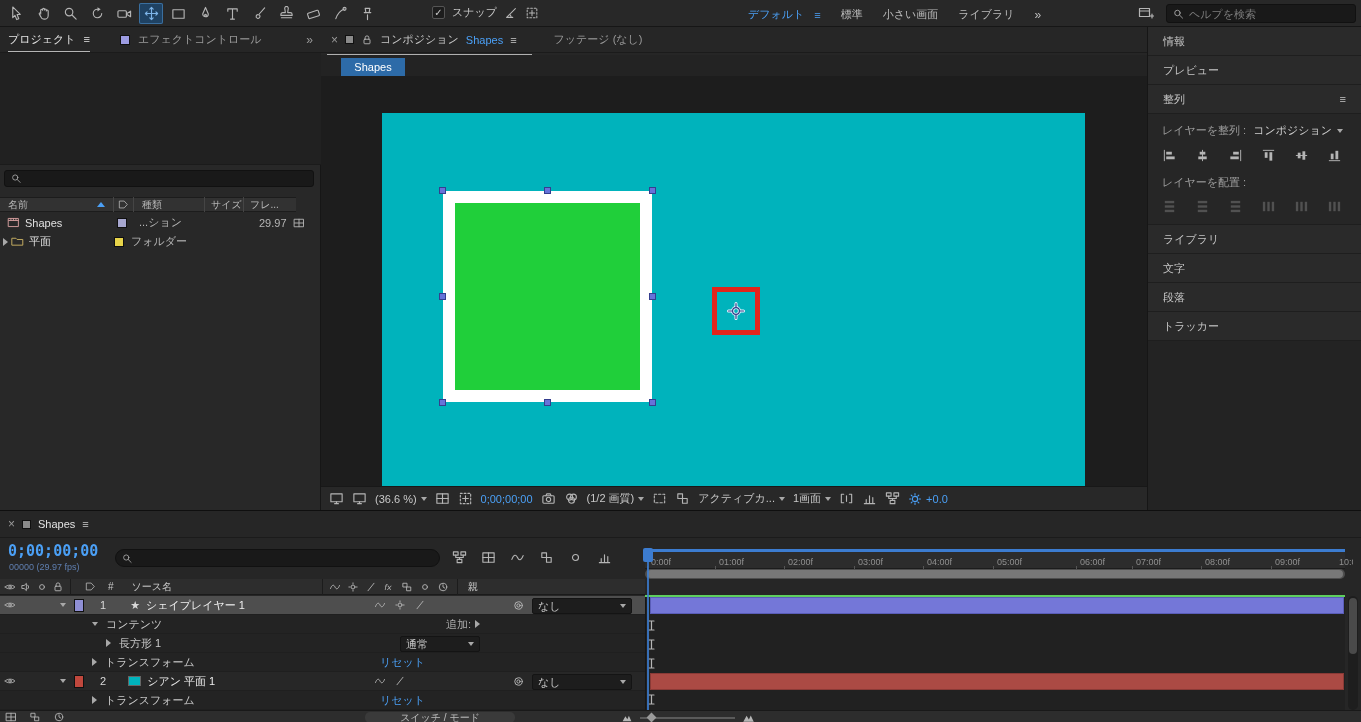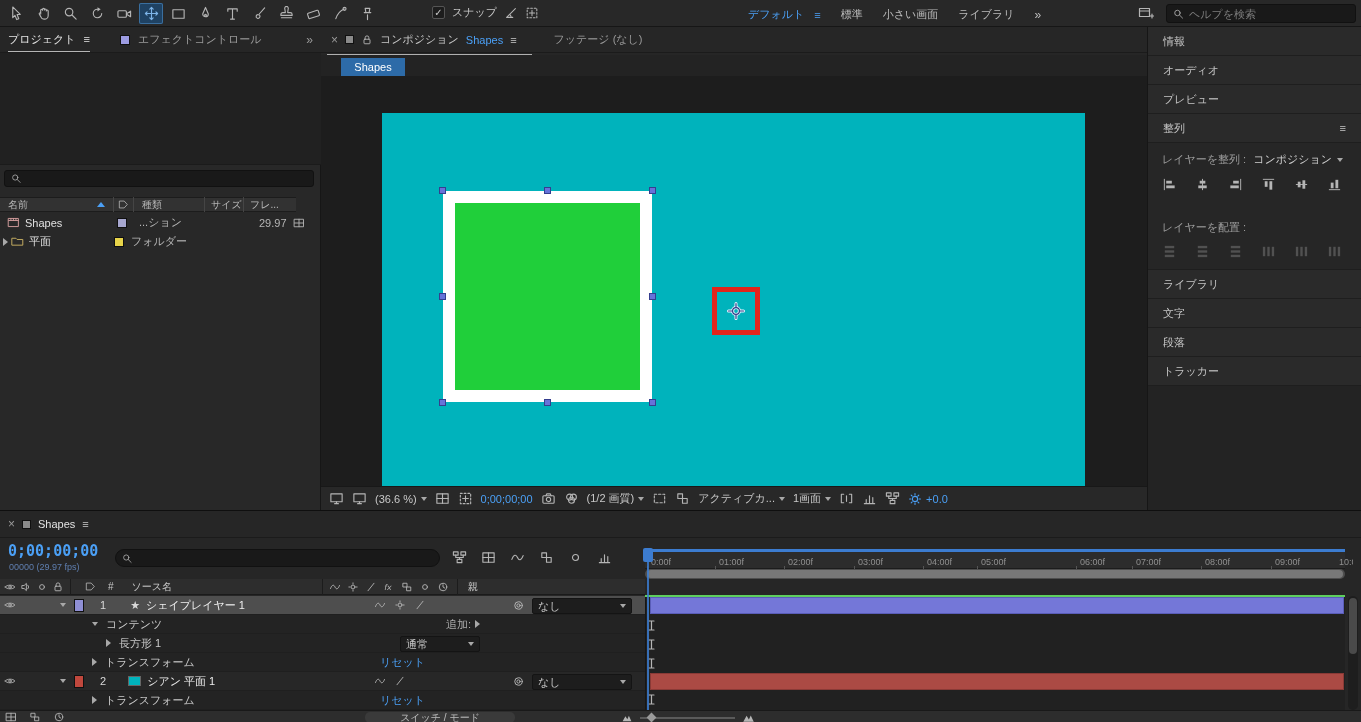--- a/index.html
+++ b/index.html
@@ -507,23 +507,20 @@
           <span class="blue">+0.0</span>
         </span>
   </div>
 </div>
 
 <div class="r" style="left:1147px;top:27px;width:214px;height:483px;background:#232323;border-left:1px solid #161616">
   <div class="rp-item">
         <span>情報</span>
       </div>
   <div class="rp-item">
-        <span>オーディオ</span>
-      </div>
-  <div class="rp-item">
         <span>プレビュー</span>
       </div>
   <div class="rp-item">
         <span>整列</span>
         <span>≡</span>
       </div>
   <div style="padding:9px 14px 10px;background:#262626;border-bottom:1px solid #1e1e1e">
     <div class="row" style="gap:7px">
       <span class="lbl">レイヤーを整列 :</span>
       <span class="row" style="gap:5px;color:#d0d0d0">
@@ -544,21 +541,21 @@
       <svg class="f" width="15" height="15">
             <use href="#i-al-t"></use>
           </svg>
       <svg class="f" width="15" height="15">
             <use href="#i-al-cv"></use>
           </svg>
       <svg class="f" width="15" height="15">
             <use href="#i-al-b"></use>
           </svg>
     </div>
-    <div class="lbl" style="margin-top:28px">レイヤーを配置 :</div>
+    <div class="lbl" style="margin-top:12px">レイヤーを配置 :</div>
     <div class="row" style="gap:18px;margin-top:9px">
       <svg class="f dim" width="15" height="15">
             <use href="#i-dist-v"></use>
           </svg>
       <svg class="f dim" width="15" height="15">
             <use href="#i-dist-v"></use>
           </svg>
       <svg class="f dim" width="15" height="15">
             <use href="#i-dist-v"></use>
           </svg>
@@ -624,21 +621,21 @@
         </svg>
   </div>
 
   <div class="r" style="left:645px;top:38px;width:700px;height:3px;background:#3c7cd0"></div>
   <div class="r" style="left:645px;top:41px;width:700px;height:17px;background:#2c2c2c;border-bottom:1px solid #1c1c1c">
     <span class="rlab" style="left:6px">0:00f</span>
     <span class="rlab" style="left:74px">01:00f</span>
     <span class="rlab" style="left:143px">02:00f</span>
     <span class="rlab" style="left:213px">03:00f</span>
     <span class="rlab" style="left:282px">04:00f</span>
-    <span class="rlab" style="left:336px">05:00f</span>
+    <span class="rlab" style="left:352px">05:00f</span>
     <span class="rlab" style="left:435px">06:00f</span>
     <span class="rlab" style="left:491px">07:00f</span>
     <span class="rlab" style="left:560px">08:00f</span>
     <span class="rlab" style="left:630px">09:00f</span>
     <span class="rlab" style="left:694px;width:14px;overflow:hidden">10:0</span>
   </div>
   <div class="r" style="left:645px;top:58px;width:700px;height:10px;background:#4e4e4e;border-radius:5px">
     <div style="position:absolute;left:2px;top:1px;right:2px;bottom:1px;background:#787878;border-radius:4px"></div>
   </div>
 

